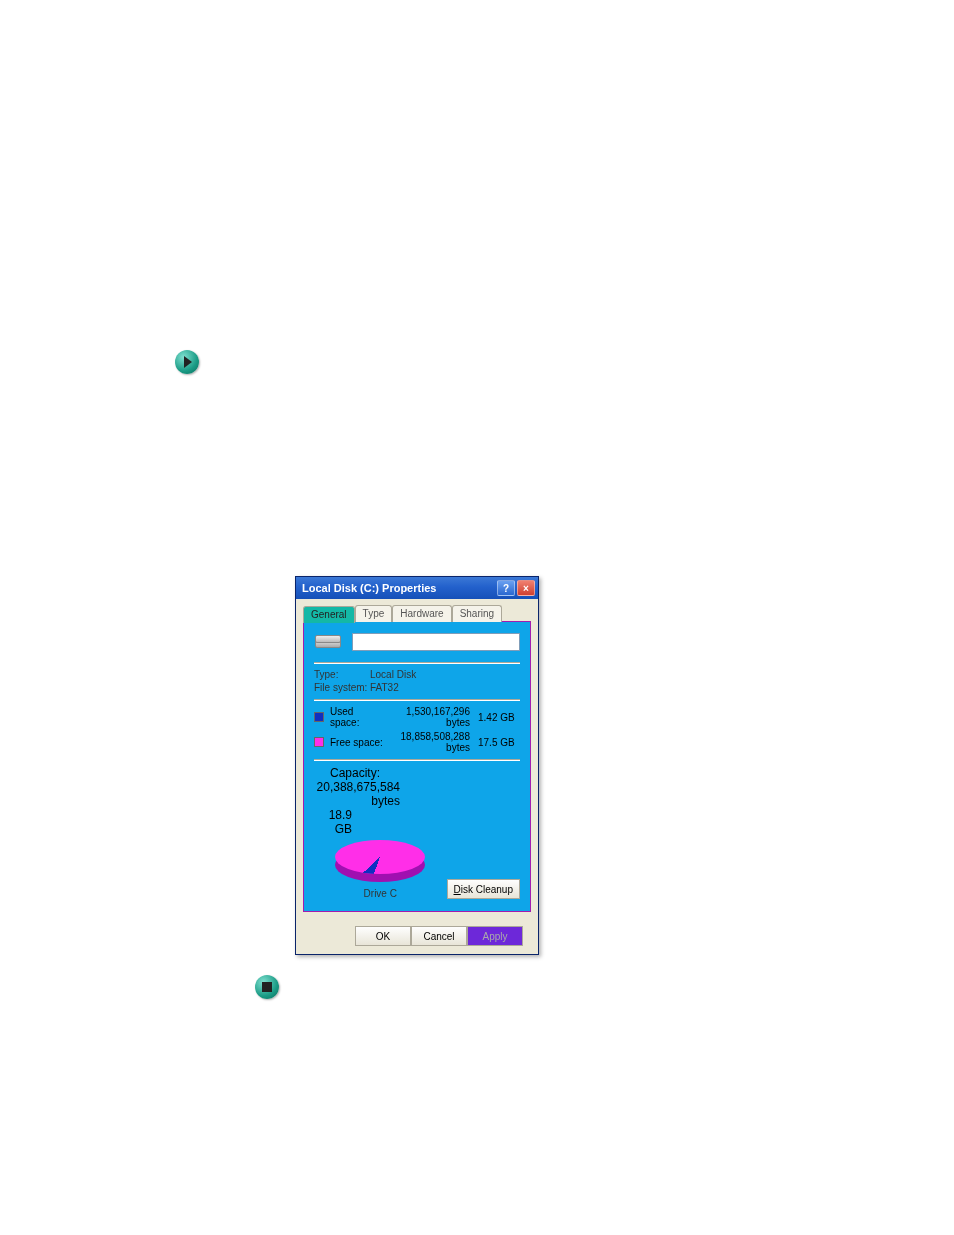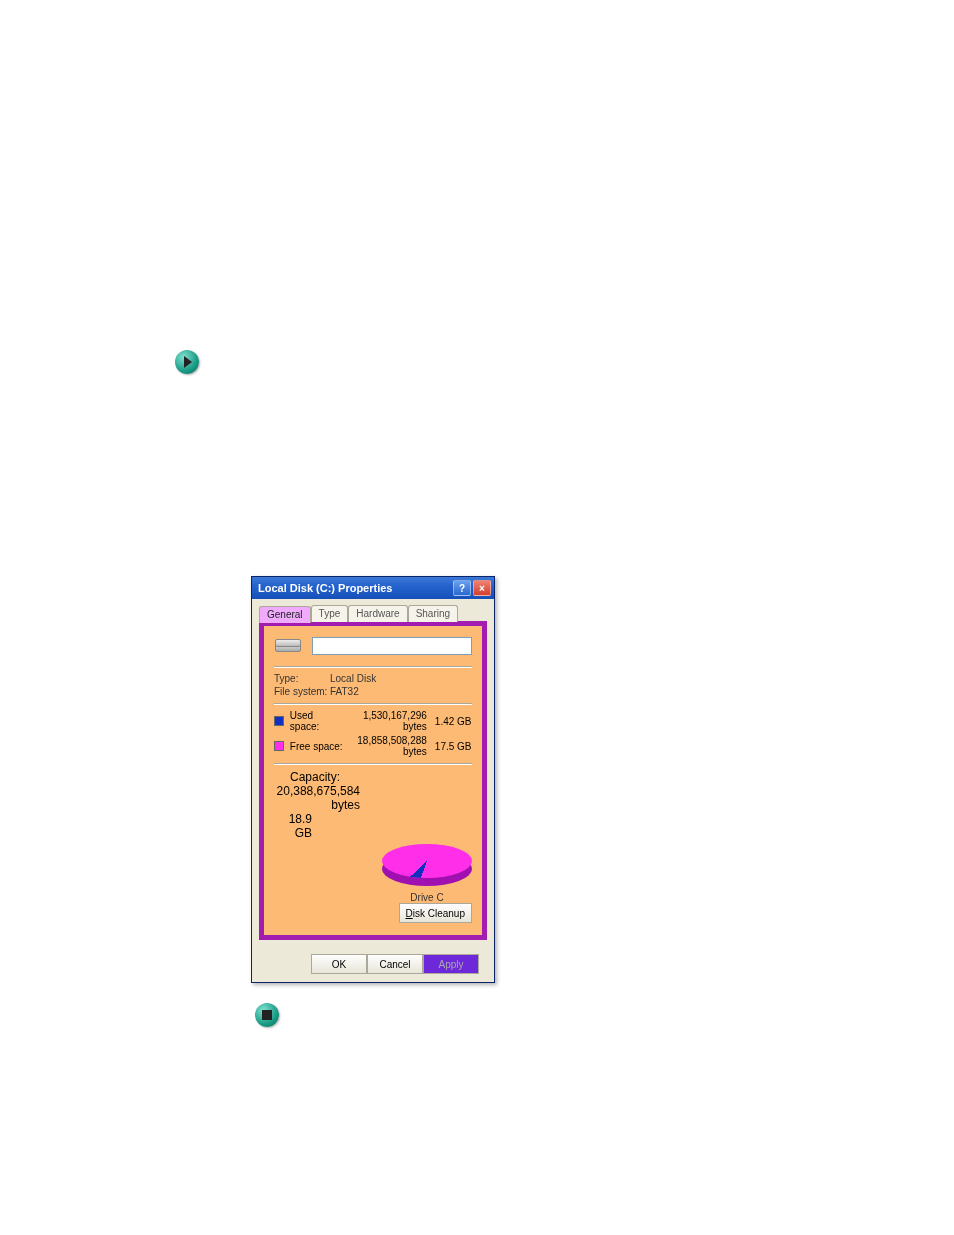--- a/index.html
+++ b/index.html
@@ -52,21 +52,21 @@
       content: '';
       position: absolute;
       top: 7px;
       left: 7px;
       width: 10px;
       height: 10px;
       background: #222;
     }
     .dialog-wrap {
       margin-top: 200px;
-      margin-left: 76px;
+      margin-left: 120px;
       width: 296px;
     }
     .dialog {
       width: 244px;
       border: 1px solid #0a246a;
       box-shadow: 2px 2px 4px rgba(0,0,0,0.3);
       background: #ece9d8;
     }
     .titlebar {
       height: 22px;
@@ -108,29 +108,29 @@
       padding: 2px 7px;
       border: 1px solid #aca899;
       border-bottom: none;
       background: #f5f3ea;
       margin-right: 0;
       border-radius: 3px 3px 0 0;
       cursor: default;
       color: #555;
     }
     .tab.active {
-      background: #f0abfc;
+      background: #14b8a6;
       color: #222;
       position: relative;
       top: 1px;
       padding-bottom: 3px;
     }
     .tabpage {
-      border: 5px solid #a21caf;
-      background: #fdba74;
+      border: 1px solid #a21caf;
+      background: #0ea5e9;
       padding: 10px 10px 12px 10px;
       min-height: 250px;
     }
     .iconrow {
       display: flex;
       align-items: center;
       gap: 10px;
       margin-bottom: 10px;
     }
     .disk-icon {
@@ -197,21 +197,20 @@
       margin: 6px 0 4px 0;
       flex-direction: column;
     }
     .cap-row .lbl { width: 70px; margin-left: 16px; }
     .cap-row .bytes { width: 94px; text-align: right; padding-right: 8px; }
     .cap-row .gb { width: 38px; text-align: right; }
     .pie-wrap {
       display: flex;
       align-items: flex-end;
       margin-top: 4px;
-      flex-direction: column;
     }
     .pie-col {
       flex: 1;
       display: flex;
       flex-direction: column;
       align-items: center;
     }
     .pie {
       width: 90px;
       height: 42px;

